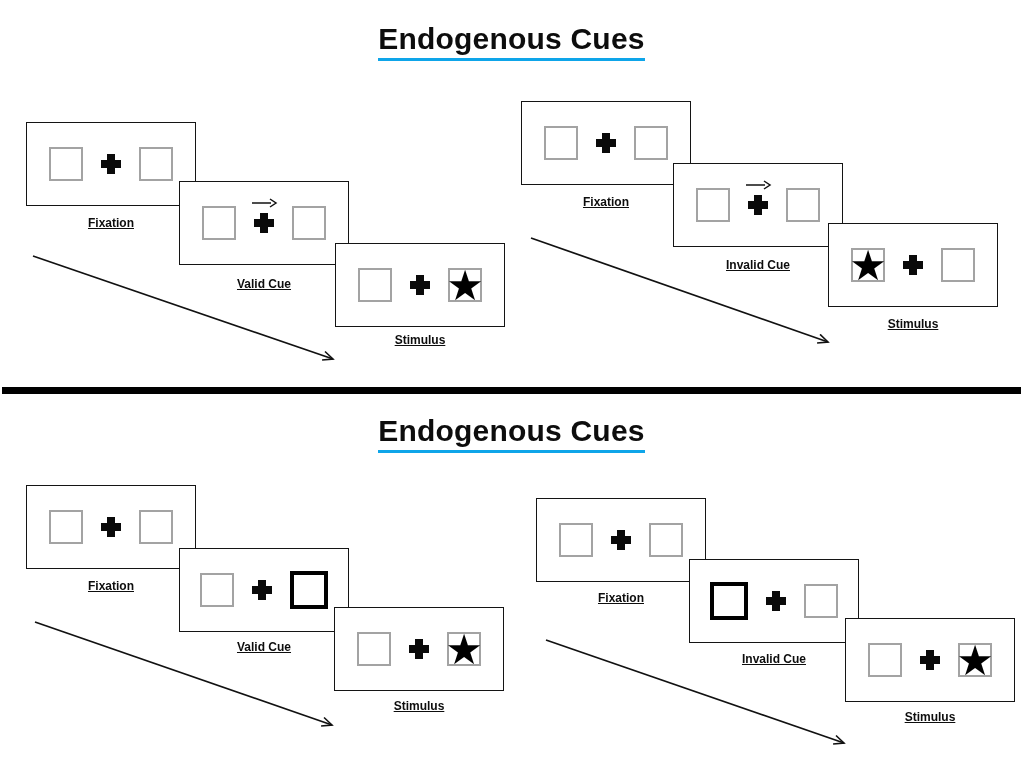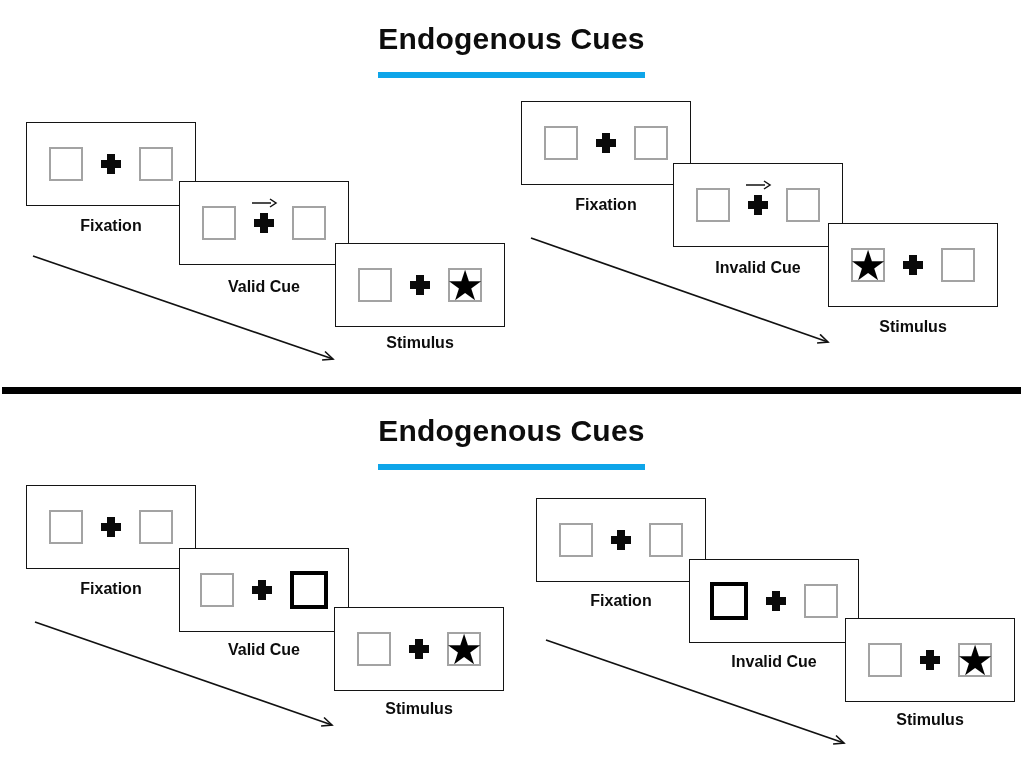--- a/index.html
+++ b/index.html
@@ -3,21 +3,21 @@
 <meta charset="utf-8">
 <style>
   html,body{margin:0;padding:0;background:#ffffff;}
   .canvas{
     position:relative;width:1023px;height:767px;background:#ffffff;overflow:hidden;
     font-family:"Liberation Sans",sans-serif;color:#0d0d0d;
   }
   .title-row{position:absolute;left:0;width:100%;text-align:center;}
   .section-title{
     display:inline-block;font-size:30px;font-weight:bold;line-height:1.15;
-    border-bottom:6px solid #0ea5e9;padding-bottom:15px;letter-spacing:0.2px;
+    border-bottom:3px solid #0ea5e9;padding-bottom:1px;letter-spacing:0.2px;
   }
   .divider{position:absolute;left:2px;top:387px;width:1019px;height:7px;background:#000;}
   .card{
     position:absolute;width:170px;height:84px;background:#ffffff;
     border:1.5px solid #141414;box-sizing:border-box;
     display:flex;align-items:center;justify-content:center;gap:18px;
   }
   .sq{
     width:34px;height:34px;box-sizing:border-box;border:2px solid #a3a3a3;background:#ffffff;
     display:flex;align-items:center;justify-content:center;flex:0 0 auto;
@@ -27,21 +27,21 @@
   .plus{position:absolute;left:0;top:0;width:20px;height:20px;}
   .plus::before{content:"";position:absolute;left:6px;top:0;width:8px;height:20px;background:#0a0a0a;}
   .plus::after{content:"";position:absolute;left:0;top:6px;width:20px;height:8px;background:#0a0a0a;}
   .cue-arrow{position:absolute;left:-3px;top:-16px;}
   .star{
     font-family:"DejaVu Sans",sans-serif;font-size:42px;line-height:0;color:#000;
     display:block;transform:translateY(1px);
   }
   .card-label{
     position:absolute;width:170px;text-align:center;
-    font-size:16px;font-weight:bold;line-height:1.1;white-space:nowrap;
+    font-size:12px;font-weight:bold;line-height:1.1;white-space:nowrap;text-decoration:underline;
   }
   .flow-arrow{position:absolute;overflow:visible;}
 </style>
 </head>
 <body>
 
 <div class="canvas">
 
   <div class="title-row" style="top:22px;">
     <span class="section-title">Endogenous Cues</span>

